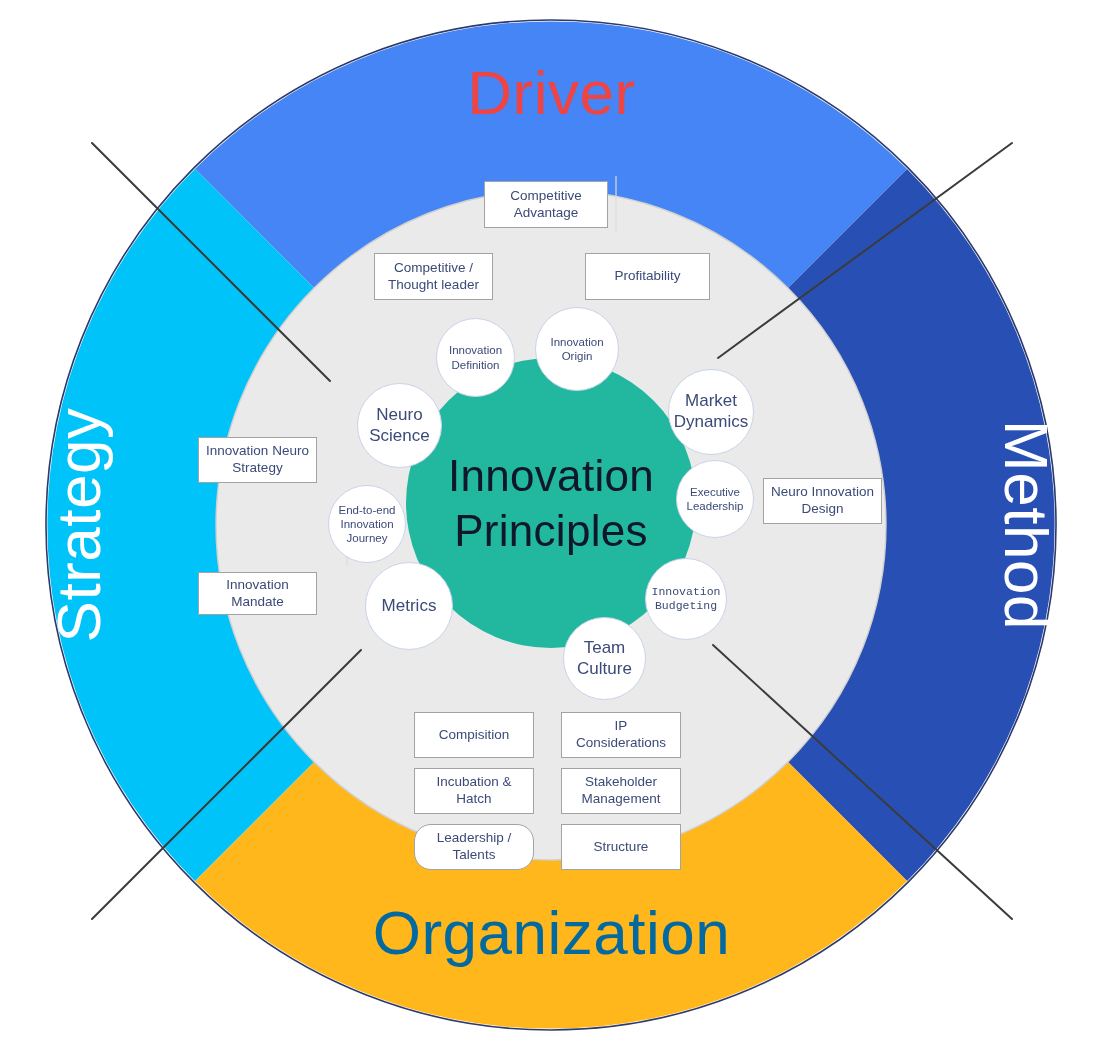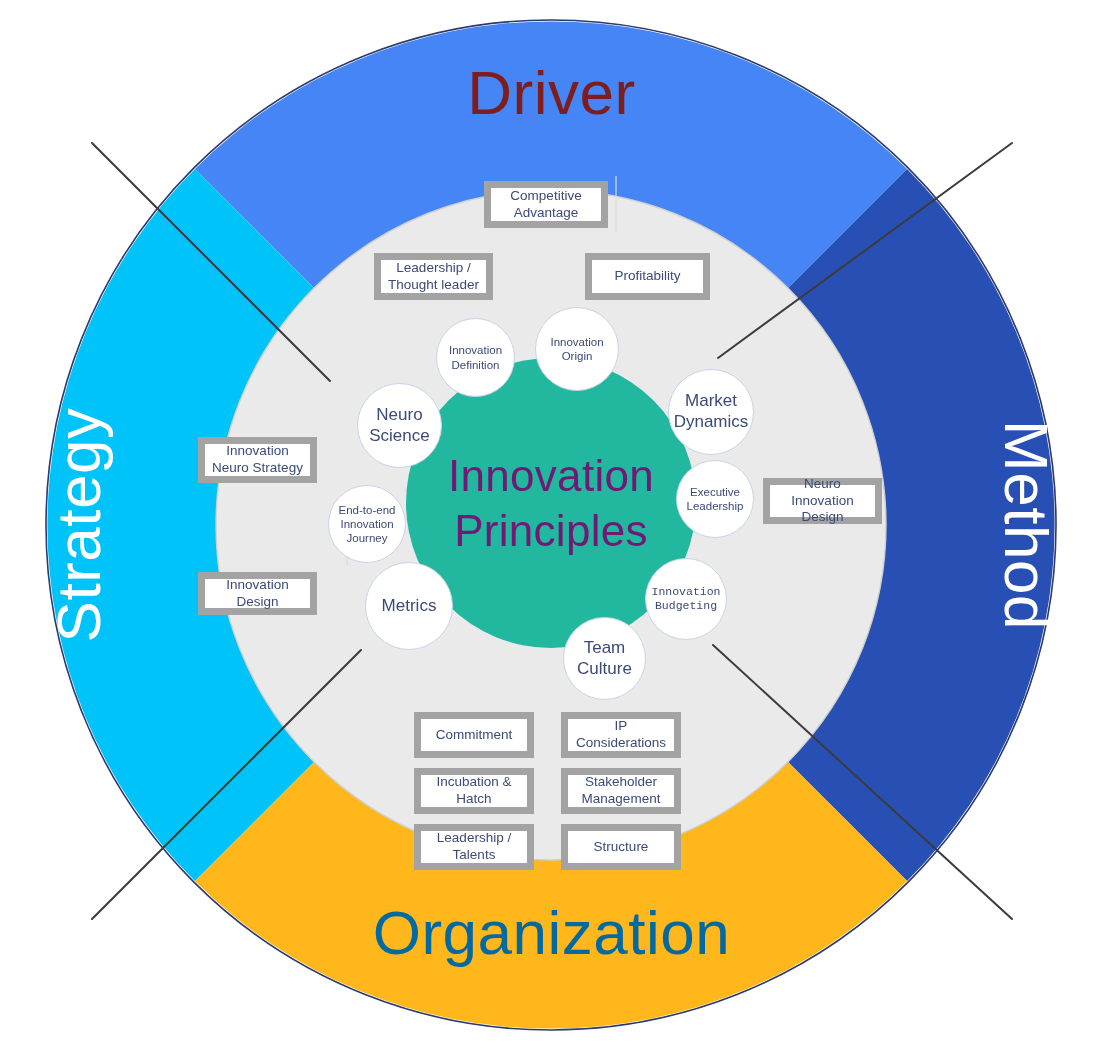--- a/index.html
+++ b/index.html
@@ -31,33 +31,33 @@
     transform:translate(-50%,-50%) rotate(-90deg); transform-origin:center center;
   }
   #label-method{
     left:1026px; top:525px; font-size:62px; color:#ffffff;
     transform:translate(-50%,-50%) rotate(90deg); transform-origin:center center;
   }
 
   
   .tbox{
     position:absolute; background:#ffffff;
-    border:7px solid #a3a3a3;
+    border:1px solid #a3a3a3;
     display:flex; align-items:center; justify-content:center;
     text-align:center; line-height:1.25;
     font-size:13.5px; color:#3b4a78; padding:2px 6px;
   }
 
   
   #center-circle{
     position:absolute; left:551px; top:503px;
     width:290px; height:290px; margin-left:-145px; margin-top:-145px;
     border-radius:50%; background:#22b8a0;
     display:flex; flex-direction:column; align-items:center; justify-content:center;
-    color:#701a75; font-size:44px; line-height:1.25; font-weight:300;
+    color:#0f172a; font-size:44px; line-height:1.25; font-weight:300;
     letter-spacing:0.3px;
   }
   #center-circle .cc-line{ display:block; }
 
   
   .sat{
     position:absolute; border-radius:50%;
     background:#ffffff; border:1px solid #c9d3e8;
     display:flex; align-items:center; justify-content:center;
     text-align:center; line-height:1.22;
@@ -98,39 +98,39 @@
       <line x1="92" y1="919" x2="361" y2="650"></line>
       <line x1="1012" y1="919" x2="713" y2="645"></line>
     </g>
 
     <g stroke="#dcdcdc" stroke-width="1.2">
       <line x1="616" y1="176" x2="616" y2="232"></line>
       <line x1="347" y1="510" x2="347" y2="566"></line>
     </g>
   </svg>
 
-  <div class="ring-label" id="label-driver" style="color: #7f1d1d;">Driver</div>
+  <div class="ring-label" id="label-driver" style="color: #ef4444;">Driver</div>
   <div class="ring-label" id="label-method" style="color: rgb(255, 255, 255);">Method</div>
   <div class="ring-label" id="label-organization" style="color: #0369a1;">Organization</div>
   <div class="ring-label" id="label-strategy" style="color: rgb(255, 255, 255);">Strategy</div>
 
   <div class="tbox" style="left:484px; top:181px; width:124px; height:47px;">Competitive Advantage</div>
-  <div class="tbox" style="left:374px; top:253px; width:119px; height:47px;">Leadership / Thought leader</div>
+  <div class="tbox" style="left:374px; top:253px; width:119px; height:47px;">Competitive / Thought leader</div>
   <div class="tbox" style="left:585px; top:253px; width:125px; height:47px;">Profitability</div>
 
   <div class="tbox" style="left:198px; top:437px; width:119px; height:46px;">Innovation Neuro Strategy</div>
-  <div class="tbox" style="left:198px; top:572px; width:119px; height:43px;">Innovation Design</div>
+  <div class="tbox" style="left:198px; top:572px; width:119px; height:43px;">Innovation Mandate</div>
 
   <div class="tbox" style="left:763px; top:478px; width:119px; height:46px;">Neuro Innovation Design</div>
 
-  <div class="tbox" style="left:414px; top:712px; width:120px; height:46px;">Commitment</div>
+  <div class="tbox" style="left:414px; top:712px; width:120px; height:46px;">Compisition</div>
   <div class="tbox" style="left:561px; top:712px; width:120px; height:46px;">IP Considerations</div>
   <div class="tbox" style="left:414px; top:768px; width:120px; height:46px;">Incubation &amp; Hatch</div>
   <div class="tbox" style="left:561px; top:768px; width:120px; height:46px;">Stakeholder Management</div>
-  <div class="tbox" style="left:414px; top:824px; width:120px; height:46px;">Leadership / Talents</div>
+  <div class="tbox" style="left:414px; top:824px; width:120px; height:46px;border-radius:17px;">Leadership / Talents</div>
   <div class="tbox" style="left:561px; top:824px; width:120px; height:46px;">Structure</div>
 
   <div id="center-circle" style="background: rgb(34, 184, 160);">
     <span class="cc-line">Innovation</span>
     <span class="cc-line">Principles</span>
   </div>
 
   <div class="sat sm" style="left:436px; top:318px; width:79px; height:79px;">Innovation Definition</div>
 
   <div class="sat sm" style="left:535px; top:307px; width:84px; height:84px;">Innovation Origin</div>

